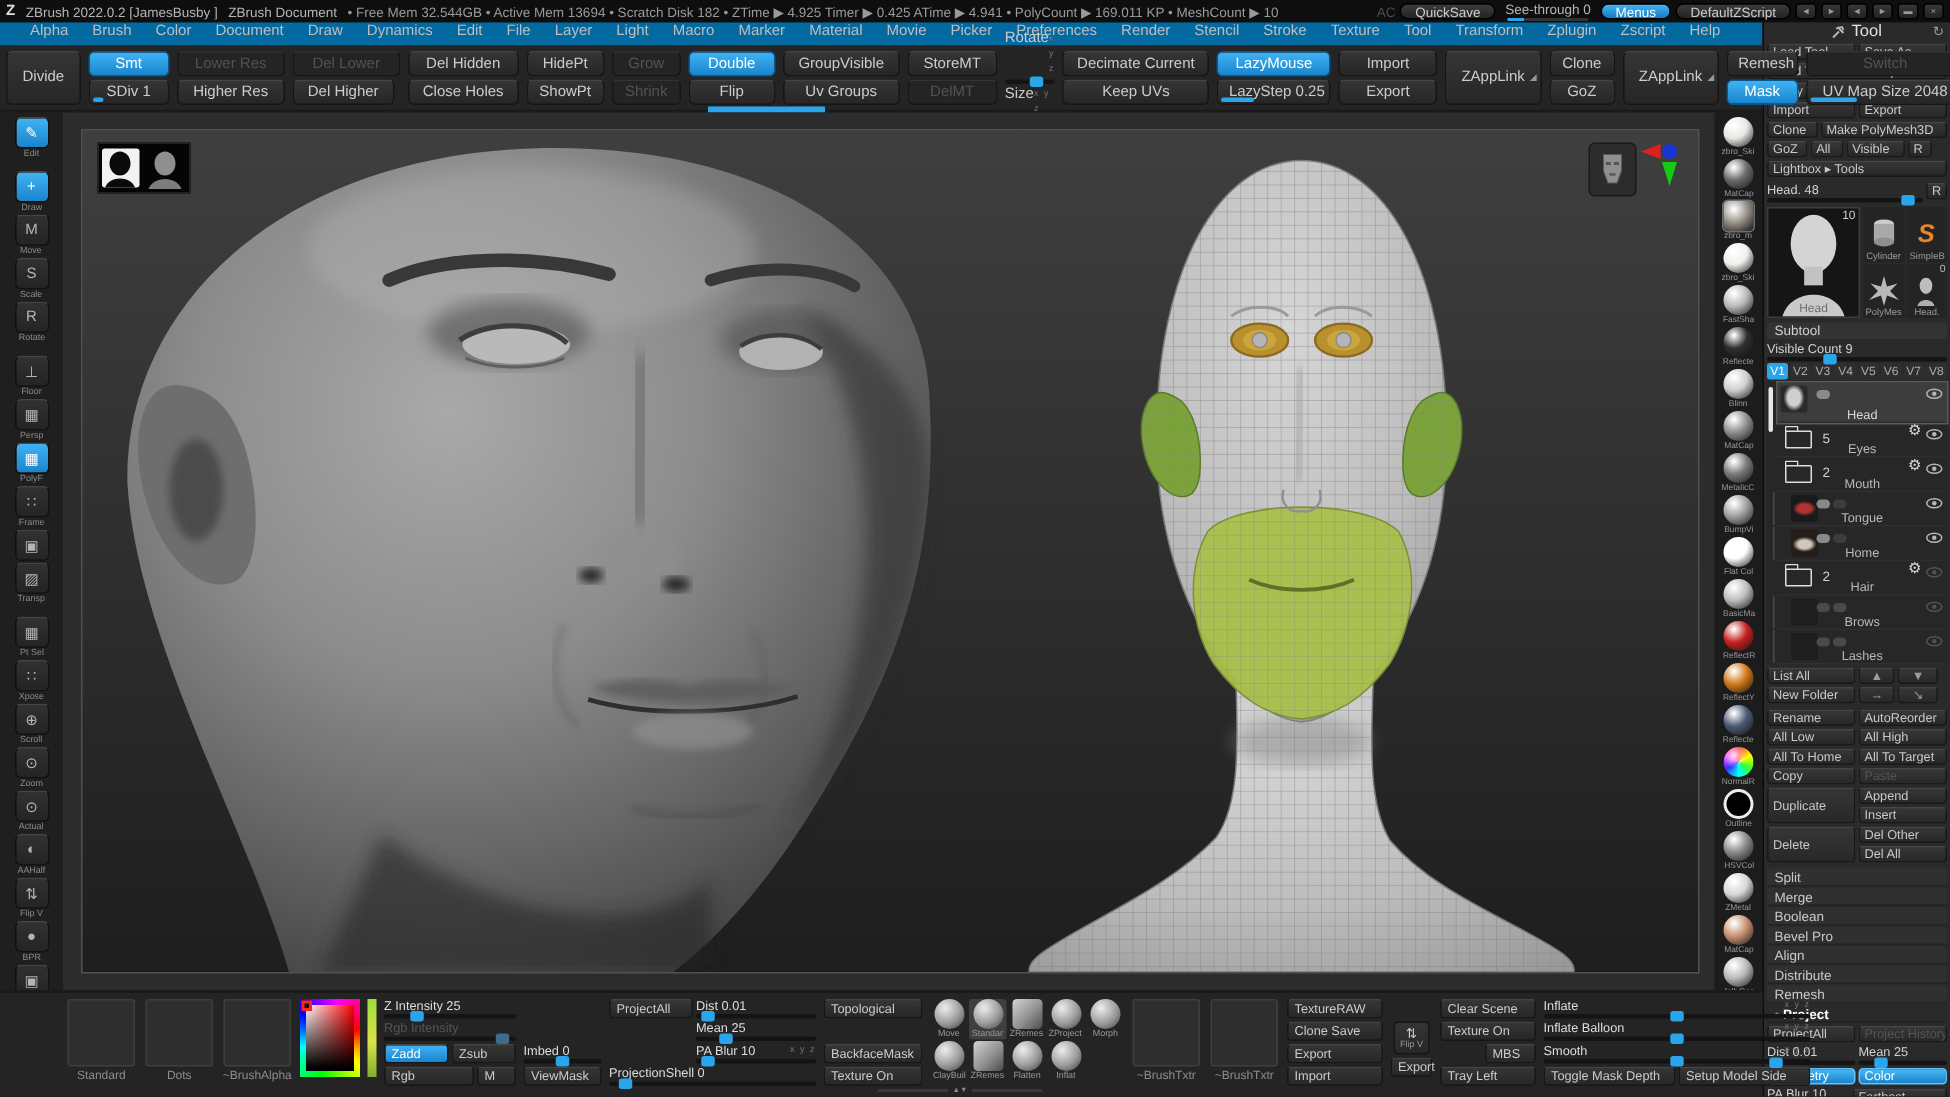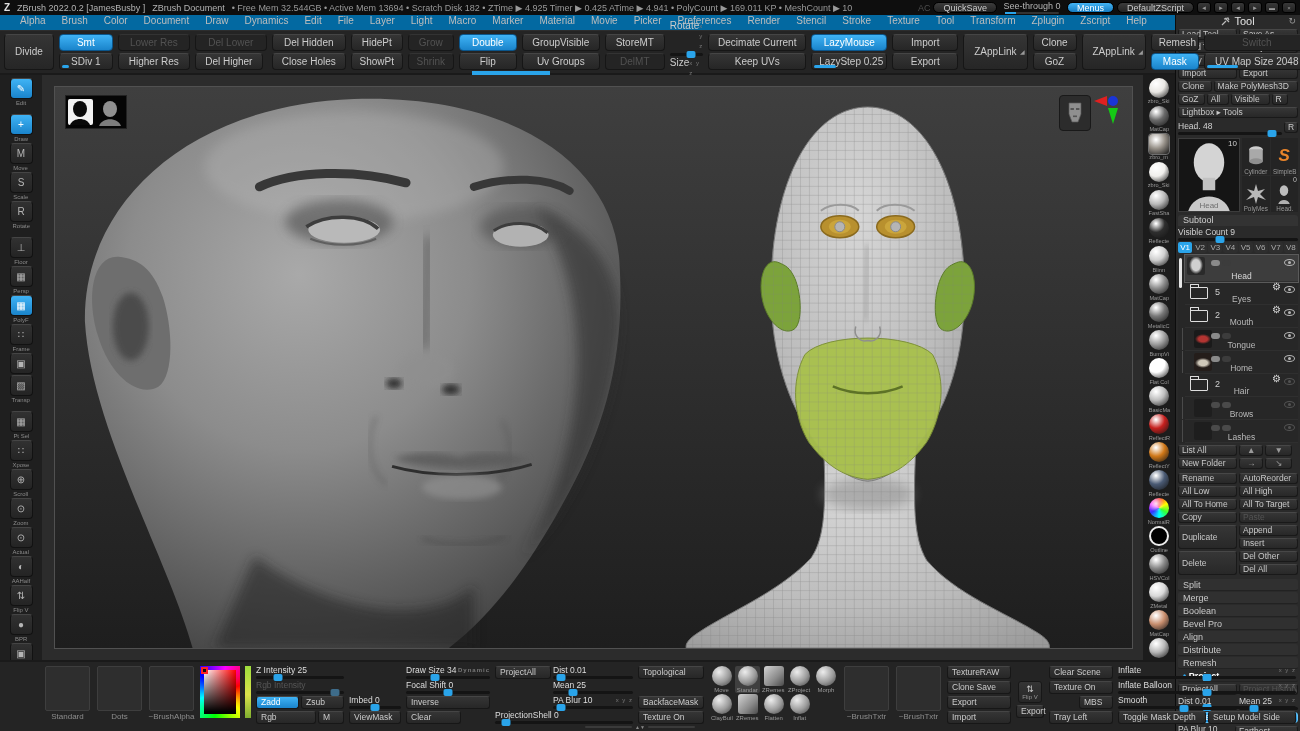--- a/index.html
+++ b/index.html
@@ -694,41 +694,20 @@
           <span class="lbl">
               <span>Imbed 0</span>
             </span>
           <span class="trk">
               <i class="hnd" style="--f: 50%;"></i>
             </span>
         </div>
         <button class="bs-btn">ViewMask</button>
       </div>
 
-      <div class="bs-col" style="width:84px">
-        <div class="bs-slider">
-          <span class="lbl">
-              <span>Draw Size 34</span>
-              <span class="xyz" style="font-weight:bold">Dynamic</span>
-            </span>
-          <span class="trk">
-              <i class="hnd" style="--f: 34%;"></i>
-            </span>
-        </div>
-        <div class="bs-slider">
-          <span class="lbl">
-              <span>Focal Shift 0</span>
-            </span>
-          <span class="trk">
-              <i class="hnd" style="--f: 50%;"></i>
-            </span>
-        </div>
-        <button class="bs-btn">Inverse</button>
-        <button class="bs-btn" style="width:66%">Clear</button>
-      </div>
 
       <div class="bs-col" style="width:138px">
         <div class="bs-row">
           <button class="bs-btn" style="flex:0 0 56px">ProjectAll</button>
           <div class="bs-slider" style="flex:1">
             <span class="lbl">
                 <span>Dist 0.01</span>
               </span>
             <span class="trk">
                 <i class="hnd" style="--f: 10%;"></i>

